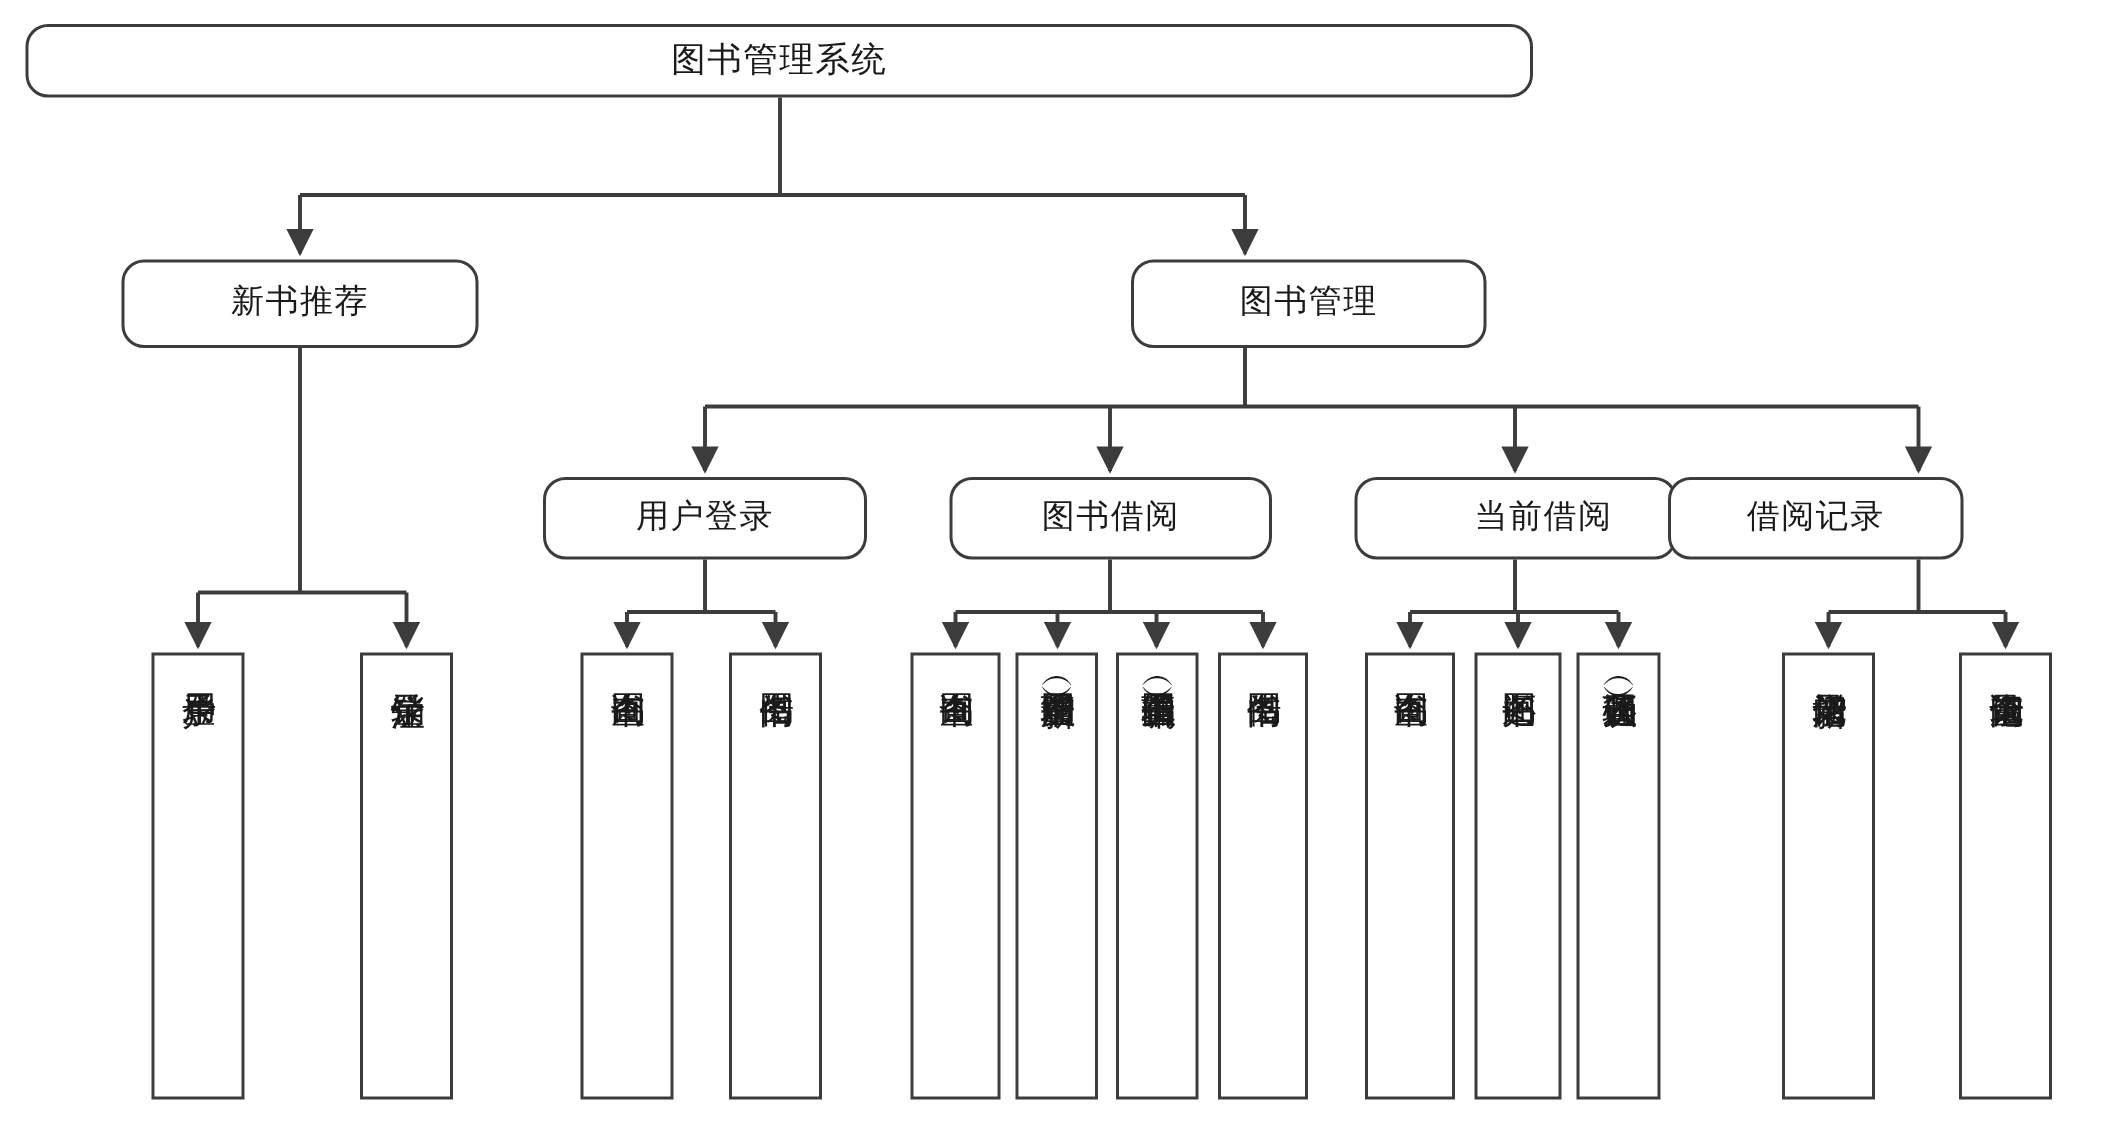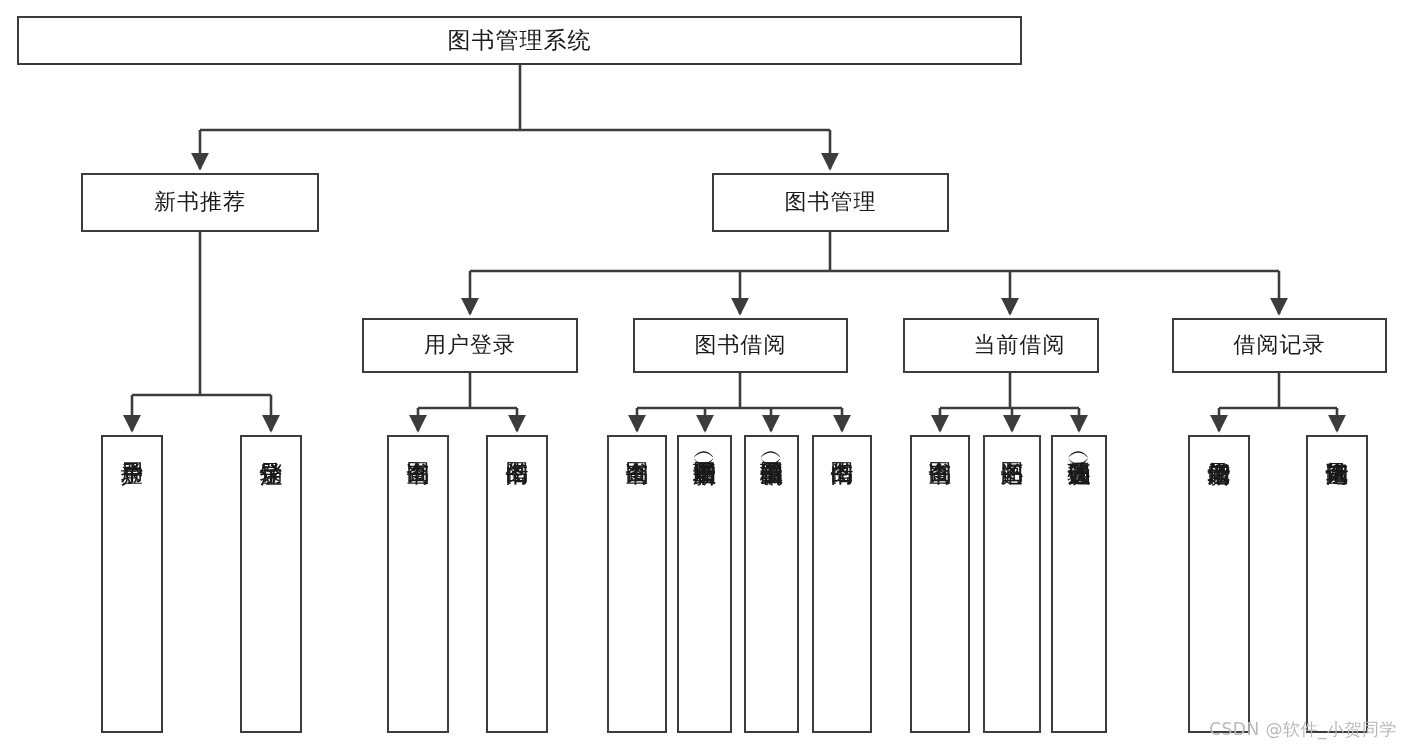--- a/index.html
+++ b/index.html
@@ -33,20 +33,21 @@
     border: 2px solid #3c3c3c;
     display: flex;
     align-items: center;
     justify-content: center;
     color: #1a1a1a;
   }
   .node.h {
     font-size: 22px;
     letter-spacing: 1px;
     line-height: 1.2;
+    border-radius: 15px;
   }
   .node.v {
     font-size: 23px;
     line-height: 1.08;
     letter-spacing: 0px;
     align-items: flex-start;
     padding-top: 7px;
   }
   .node.v .vtext {
     writing-mode: vertical-rl;
@@ -115,33 +116,33 @@
       </g>
   </svg>
 
   <div id="nodes-layer">
       <div class="node h root" style="left: 17px; top: 16px; width: 1005px; height: 49px;">
         <span>图书管理系统</span>
       </div>
       <div class="node h" style="left: 81px; top: 173px; width: 238px; height: 59px;">
         <span>新书推荐</span>
       </div>
-      <div class="node h" style="left: 712px; top: 173px; width: 237px; height: 59px;">
+      <div class="node h" style="left: 754px; top: 173px; width: 237px; height: 59px;">
         <span>图书管理</span>
       </div>
       <div class="node h" style="left: 362px; top: 318px; width: 216px; height: 55px;">
         <span>用户登录</span>
       </div>
       <div class="node h" style="left: 633px; top: 318px; width: 215px; height: 55px;">
         <span>图书借阅</span>
       </div>
-      <div class="node h" style="left: 903px; top: 318px; width: 196px; height: 55px; padding-left: 37px;">
+      <div class="node h" style="left: 903px; top: 318px; width: 215px; height: 55px; padding-left: 37px;">
         <span>当前借阅</span>
       </div>
-      <div class="node h" style="left: 1172px; top: 318px; width: 215px; height: 55px;">
+      <div class="node h" style="left: 1112px; top: 318px; width: 197px; height: 55px;">
         <span>借阅记录</span>
       </div>
       <div class="node v" style="left: 101px; top: 435px; width: 62px; height: 298px;">
         <span class="vtext">用户登录</span>
       </div>
       <div class="node v" style="left: 240px; top: 435px; width: 62px; height: 298px;">
         <span class="vtext">注销登录</span>
       </div>
       <div class="node v" style="left: 387px; top: 435px; width: 62px; height: 298px;">
         <span class="vtext">查询图书</span>
@@ -171,14 +172,13 @@
         <span class="vtext">确认归还（管理员）</span>
       </div>
       <div class="node v" style="left: 1188px; top: 435px; width: 62px; height: 298px;">
         <span class="vtext">新增借阅记录</span>
       </div>
       <div class="node v" style="left: 1306px; top: 435px; width: 62px; height: 298px;">
         <span class="vtext">查询借阅记录</span>
       </div>
     </div>
 
-  <div id="watermark">CSDN @软件_小贺同学</div>
 </div>
 
 </body></html>

